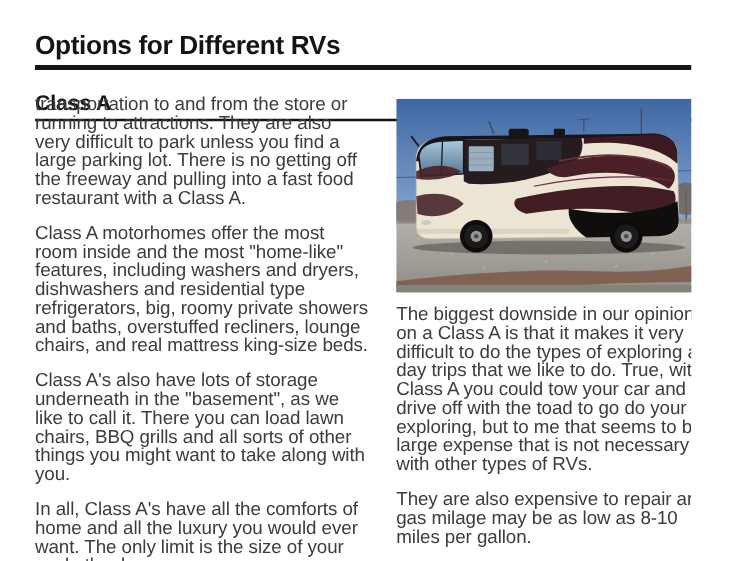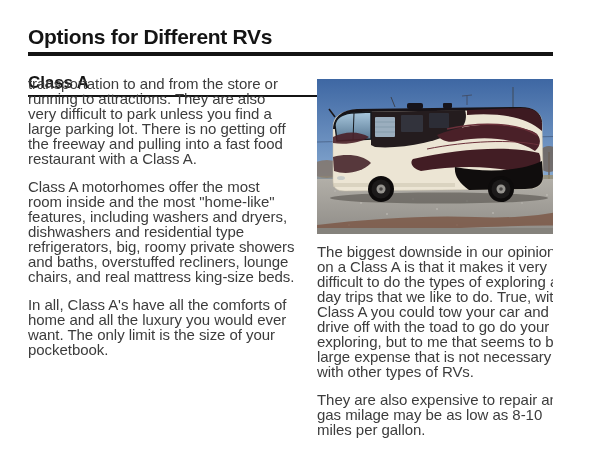--- a/index.html
+++ b/index.html
@@ -40,20 +40,21 @@
     <div class="rule-thick"></div>
     <div class="section-label">Class A</div>
     <div class="rule-thin"></div>
   </div>
 
   <div class="columns">
 
     <div class="col-left">
       <p class="body">transportation to and from the store or running to attractions. They are also very difficult to park unless you find a large parking lot. There is no getting off the freeway and pulling into a fast food restaurant with a Class A.</p>
       <p class="body">Class A motorhomes offer the most room inside and the most "home-like" features, including washers and dryers, dishwashers and residential type refrigerators, big, roomy private showers and baths, overstuffed recliners, lounge chairs, and real mattress king-size beds.</p>
+      <p class="body">Class A's also have lots of storage underneath in the "basement", as we like to call it. There you can load lawn chairs, BBQ grills and all sorts of other things you might want to take along with you.</p>
       <p class="body">In all, Class A's have all the comforts of home and all the luxury you would ever want. The only limit is the size of your pocketbook.</p>
     </div>
 
     <div class="col-right">
 
       <div class="photo-frame">
         <svg viewBox="0 0 258 155" width="258" height="155">
           <defs>
             <linearGradient id="sky" x1="0" y1="0" x2="0" y2="1">
               <stop offset="0" stop-color="#3e67a3"></stop>

